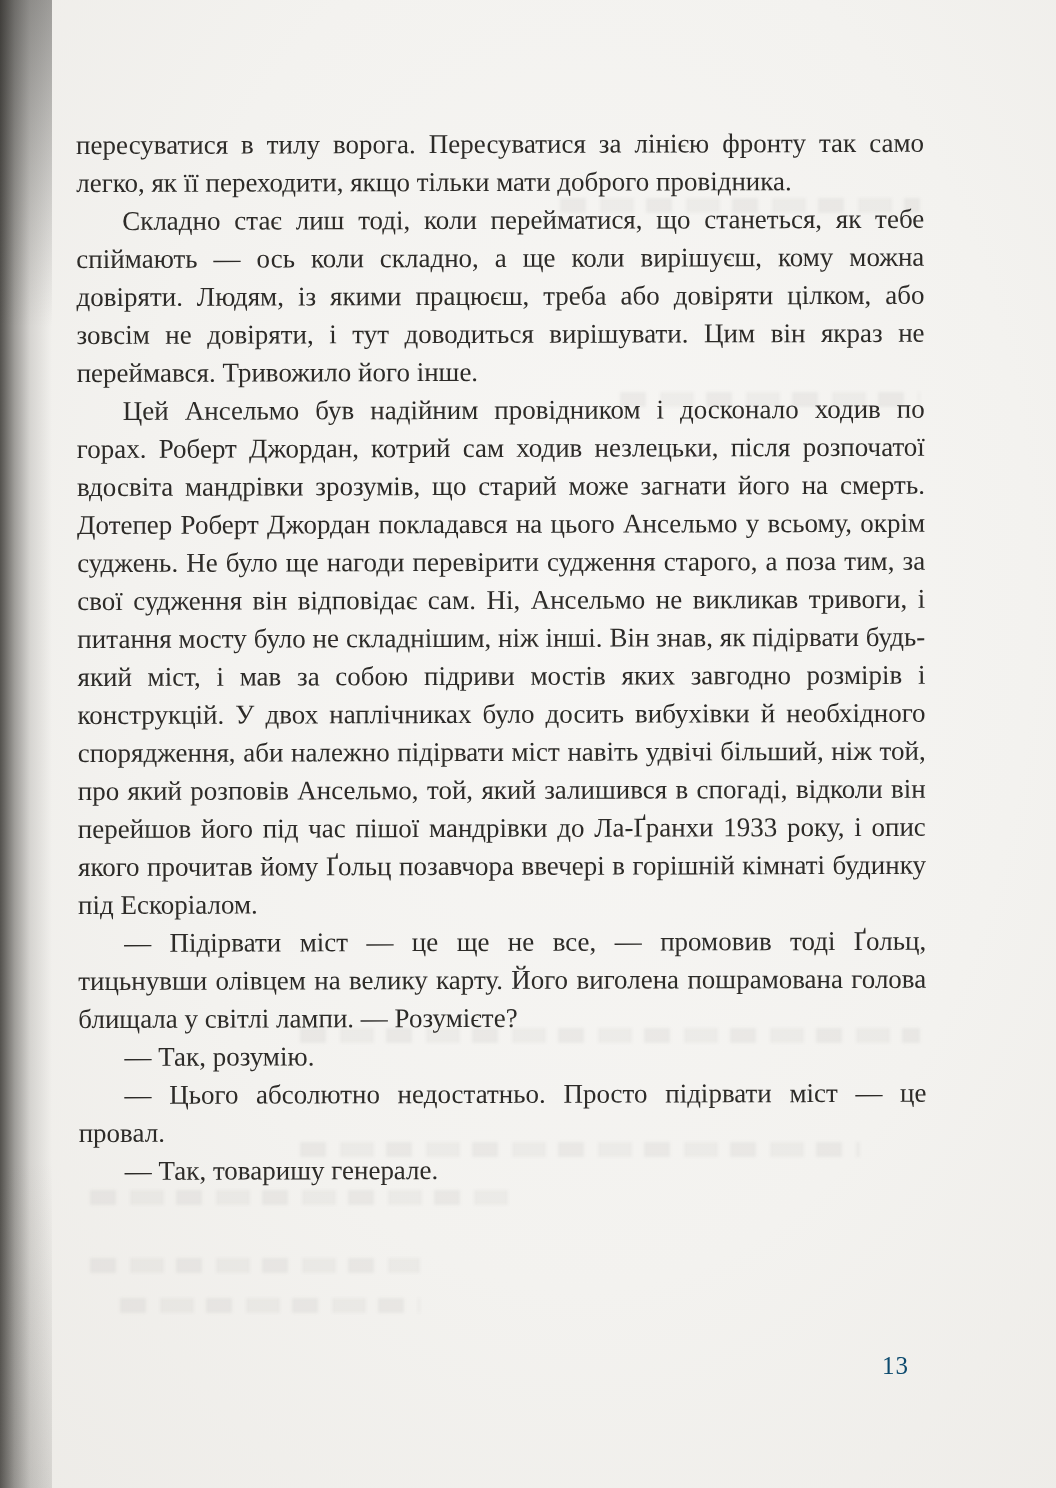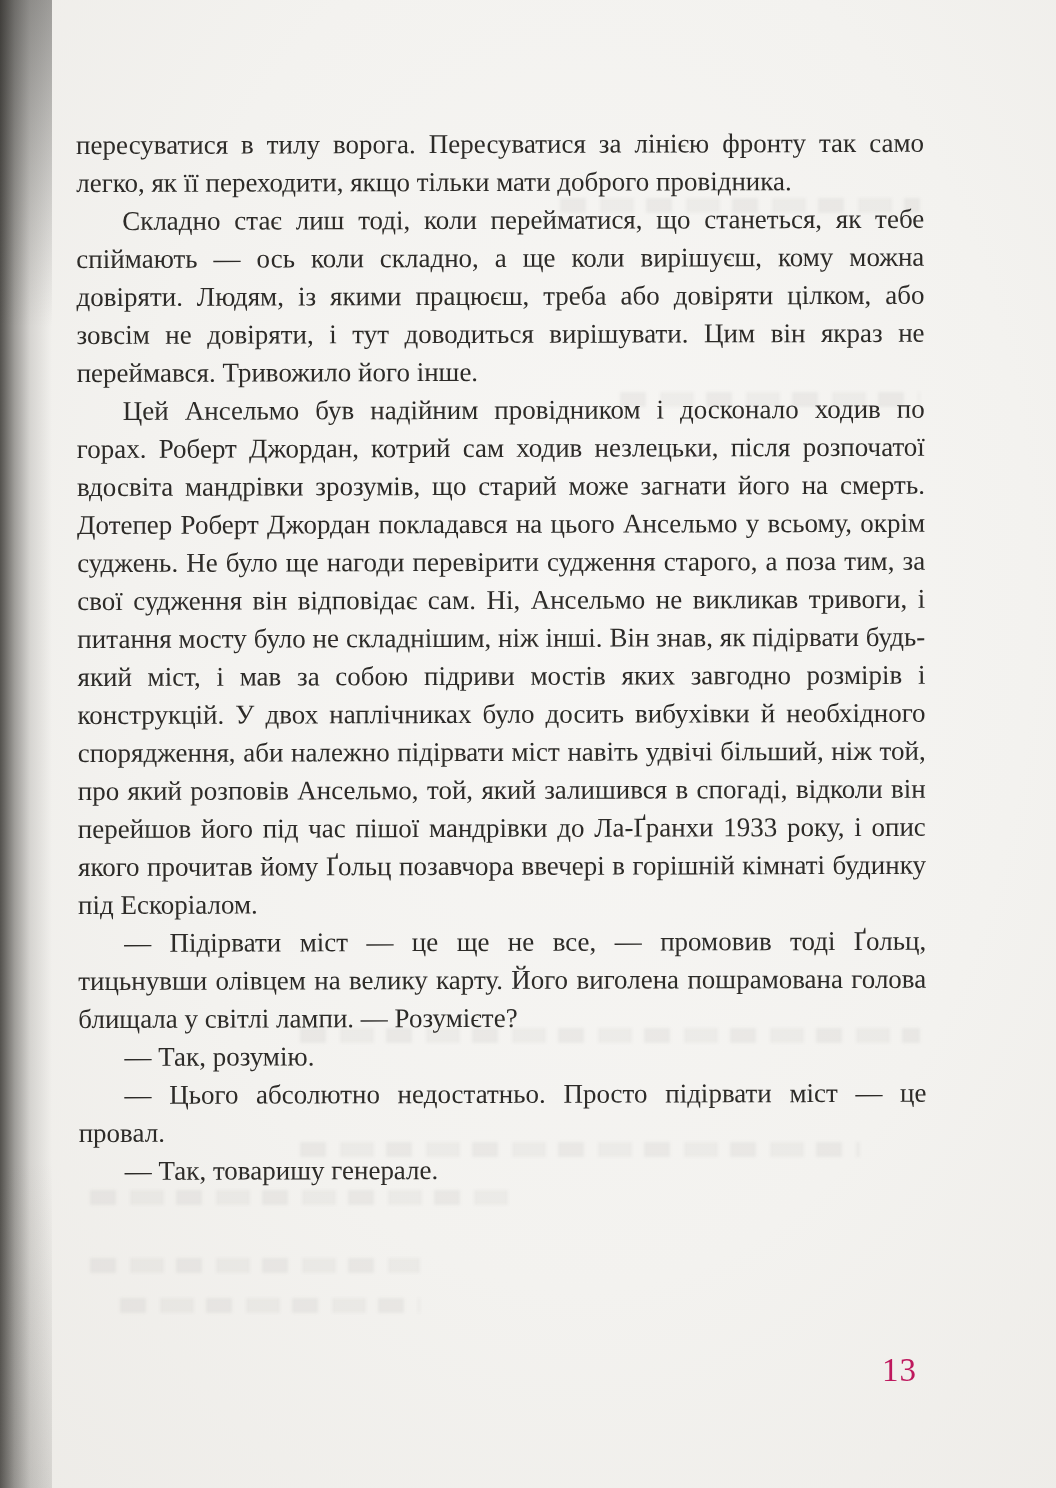--- a/index.html
+++ b/index.html
@@ -73,23 +73,23 @@
     hyphens: auto;
     -webkit-hyphens: auto;
   }
   .para.flush {
     text-indent: 0;
   }
   .page-number {
     position: absolute;
     left: 882px;
     top: 1352px;
-    font-size: 33px;
+    font-size: 25px;
     letter-spacing: 1px;
-    color: #be185d;
+    color: #0c4a6e;
   }
 </style>
 </head>
 <body>
 
 <div class="page-surface"></div>
 
 <div class="spine-shadow"></div>
 
 <div class="ghost-line" style="left: 560px; top: 198px; width: 360px;"></div>

